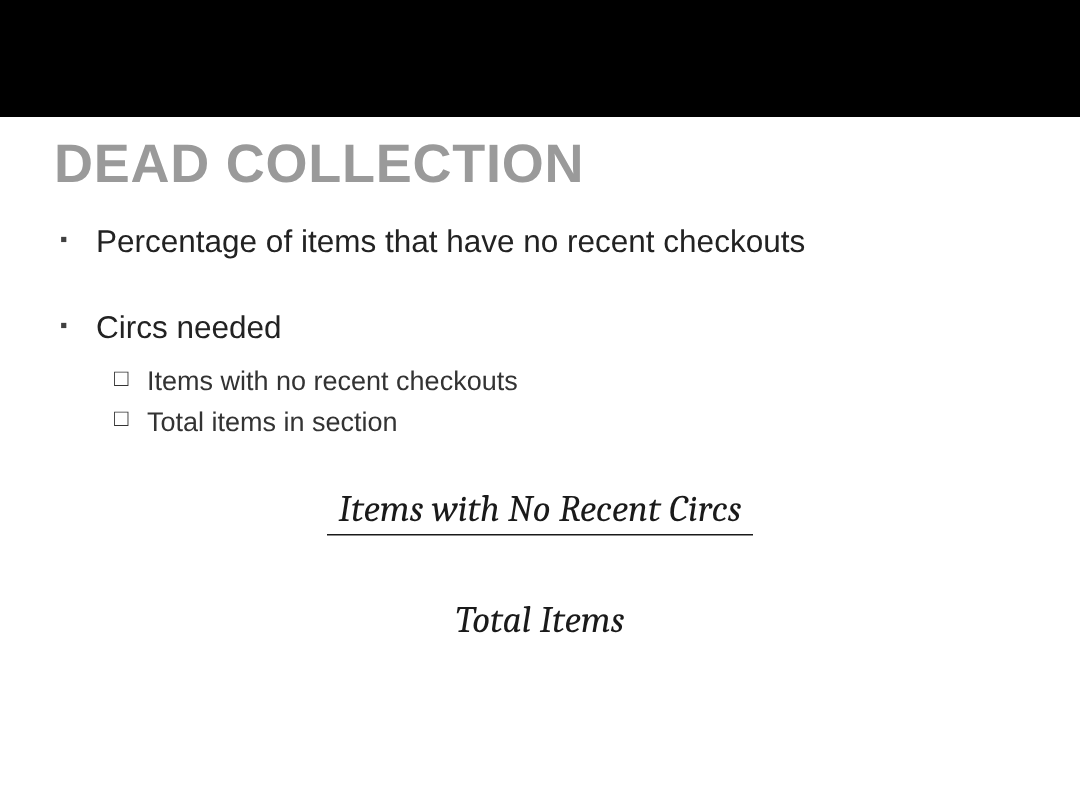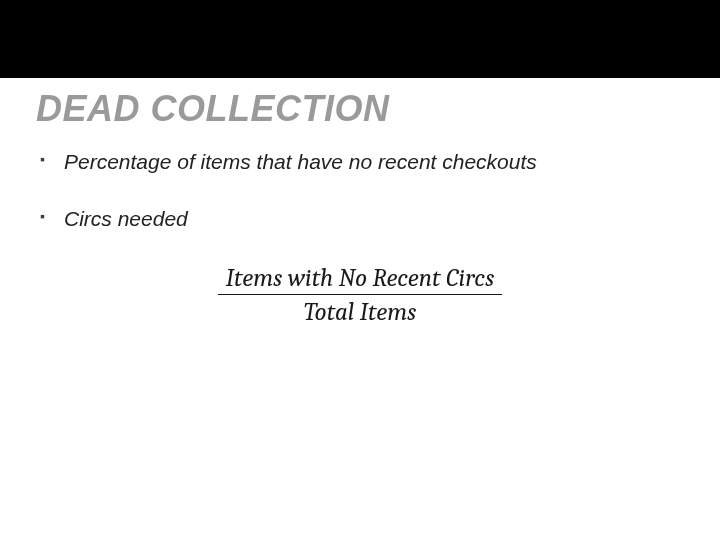--- a/index.html
+++ b/index.html
@@ -1,15 +1,15 @@
 <!DOCTYPE html>
 <html><head>
 <meta charset="utf-8">
 <style>
-  * { margin: 0; padding: 0; box-sizing: border-box; font-style: italic; }
+  * { margin: 0; padding: 0; box-sizing: border-box; }
   body {
     width: 720px;
     height: 540px;
     background: #ffffff;
     font-family: Verdana, Geneva, sans-serif;
     position: relative;
     overflow: hidden;
   }
   .top-bar {
     width: 100%;
@@ -82,36 +82,45 @@
     text-align: center;
   }
   .frac .num {
     display: block;
     padding: 0 8px 2px;
     border-bottom: 1.5px solid #1a1a1a;
   }
   .frac .den {
     display: block;
     padding: 2px 8px 0;
+    margin-top: 40px;
   }
 </style>
 </head>
 <body>
 
 <div class="top-bar"></div>
 
 <div class="content">
   <h1 class="title">DEAD COLLECTION</h1>
 
   <ul class="bullets">
     <li>
       <span>Percentage of items that have no recent checkouts</span>
     </li>
     <li>
       <span>Circs needed</span>
+      <ul class="subbullets">
+        <li>
+          <span>Items with no recent checkouts</span>
+        </li>
+        <li>
+          <span>Total items in section</span>
+        </li>
+      </ul>
     </li>
   </ul>
 
   <div class="formula">
     <span class="frac">
       <span class="num">Items with No Recent Circs</span>
       <span class="den">Total Items</span>
     </span>
   </div>
 </div>

